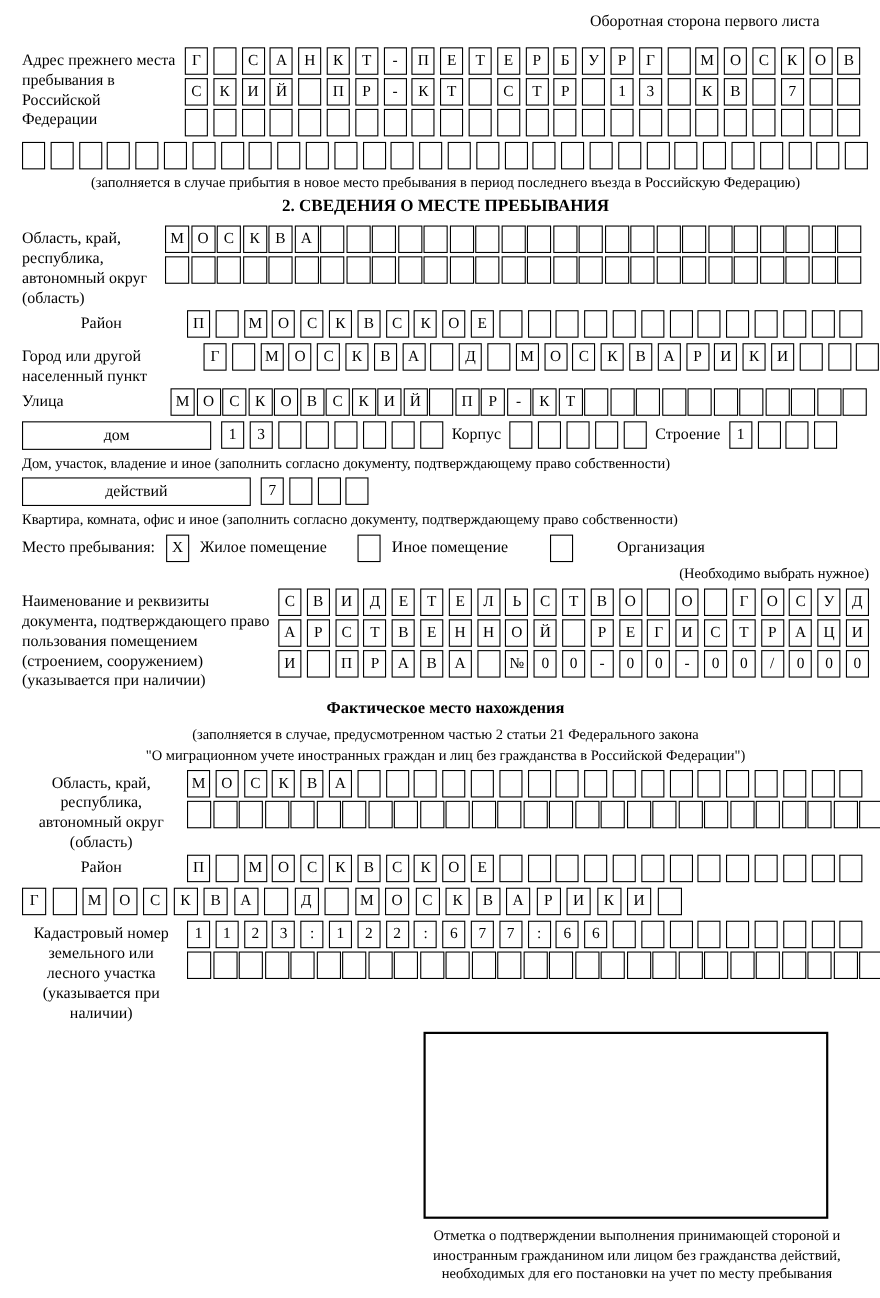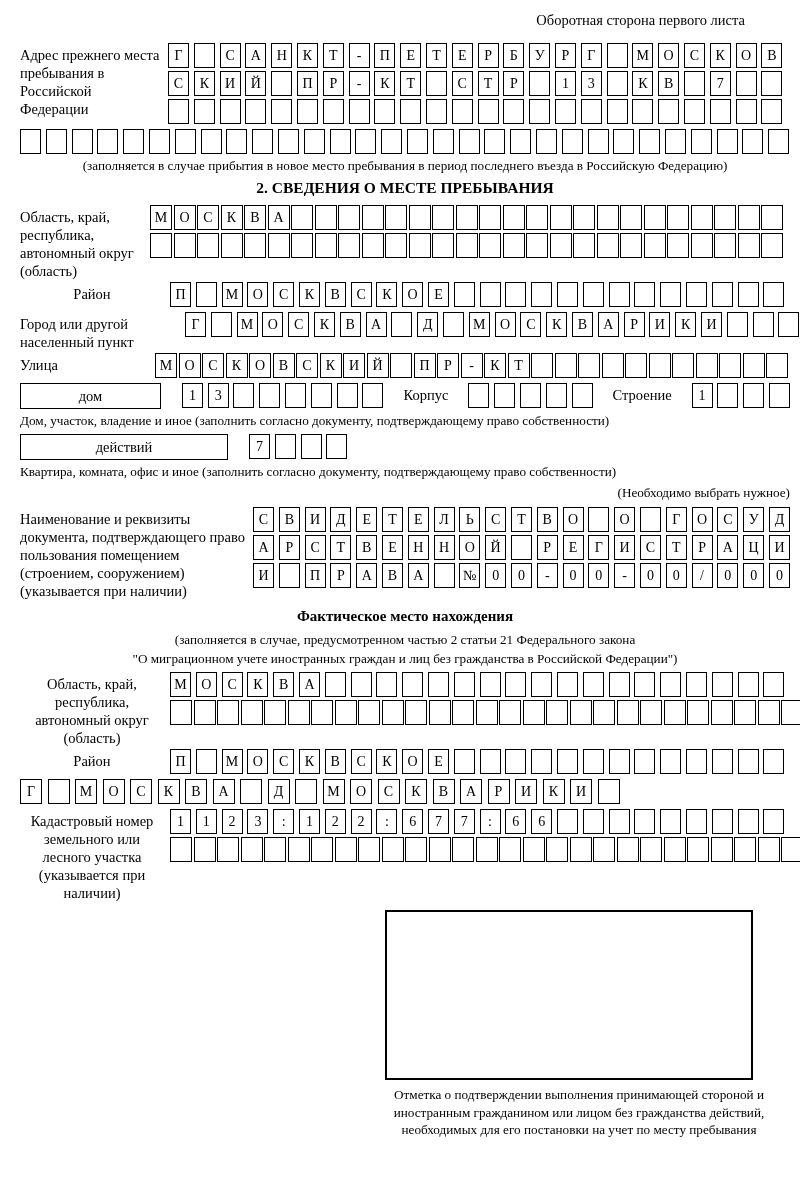--- a/index.html
+++ b/index.html
@@ -19,21 +19,21 @@
   .boxrow.wide  { gap:5.5px; }
   .boxrow.inline { margin-bottom:0; }
   .cell { flex:0 0 auto; width:21px; height:25px; border:1.5px solid #000;
           display:flex; align-items:center; justify-content:center; font-size:14px; }
   .tight .cell, .wide .cell { width:22px; }
 
   .caption { font-size:13.2px; line-height:17px; margin:2px 0 5px; }
   .center { text-align:center; }
   .section-title { font-weight:bold; text-align:center; font-size:15.5px; margin:5px 0 8px; }
 
-  .hrow { display:flex; align-items:flex-start; margin-bottom:3px;gap:12px; }
+  .hrow { display:flex; align-items:flex-start; margin-bottom:3px; }
   .named-box { border:1.7px solid #000; height:26px; display:flex; align-items:center;
                justify-content:center; font-size:14.5px; }
   .dom { width:172px; margin-right:9px; }
   .kvartira { width:208px; margin-right:9px; }
   .inline-label { font-size:14.5px; margin:0 8px; padding-top:4px; white-space:nowrap; }
 
   .stay { display:flex; align-items:center; font-size:14.5px; margin:6px 0 2px; }
   .cb { margin:0 10px; }
   .stay-note { font-size:13.2px; margin:0 0 6px 150px;text-align:right; }
 
@@ -365,20 +365,29 @@
     <div class="named-box kvartira">действий</div>
     <div class="boxrow inline">
         <span class="cell">7</span>
         <span class="cell"></span>
         <span class="cell"></span>
         <span class="cell"></span>
       </div>
   </div>
   <div class="caption">Квартира, комната, офис и иное (заполнить согласно документу, подтверждающему право собственности)</div>
 
+  <div class="stay">
+    <span>Место пребывания:</span>
+    <span class="cell cb">X</span>
+    <span>Жилое помещение</span>
+    <span class="cell cb" style="margin-left:28px"></span>
+    <span>Иное помещение</span>
+    <span class="cell cb" style="margin-left:38px"></span>
+    <span style="margin-left:30px">Организация</span>
+  </div>
   <div class="stay-note">(Необходимо выбрать нужное)</div>
 
   <div class="field">
     <div class="label lw233">Наименование и реквизиты документа, подтверждающего право пользования помещением (строением, сооружением) (указывается при наличии)</div>
     <div class="rows">
       <div class="boxrow">
           <span class="cell">С</span>
           <span class="cell">В</span>
           <span class="cell">И</span>
           <span class="cell">Д</span>

